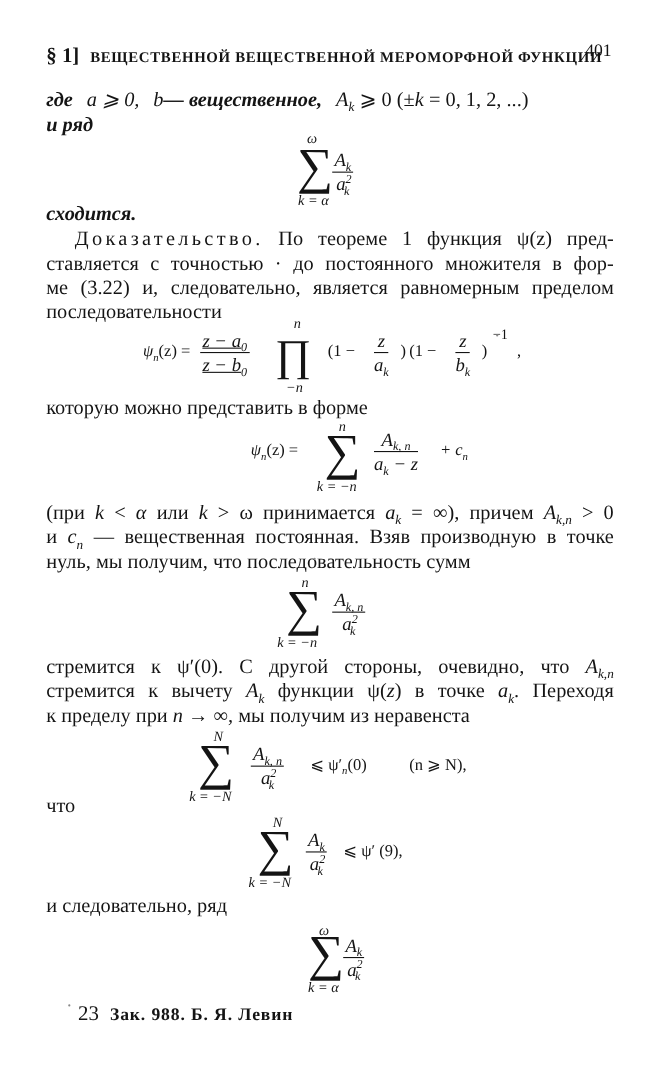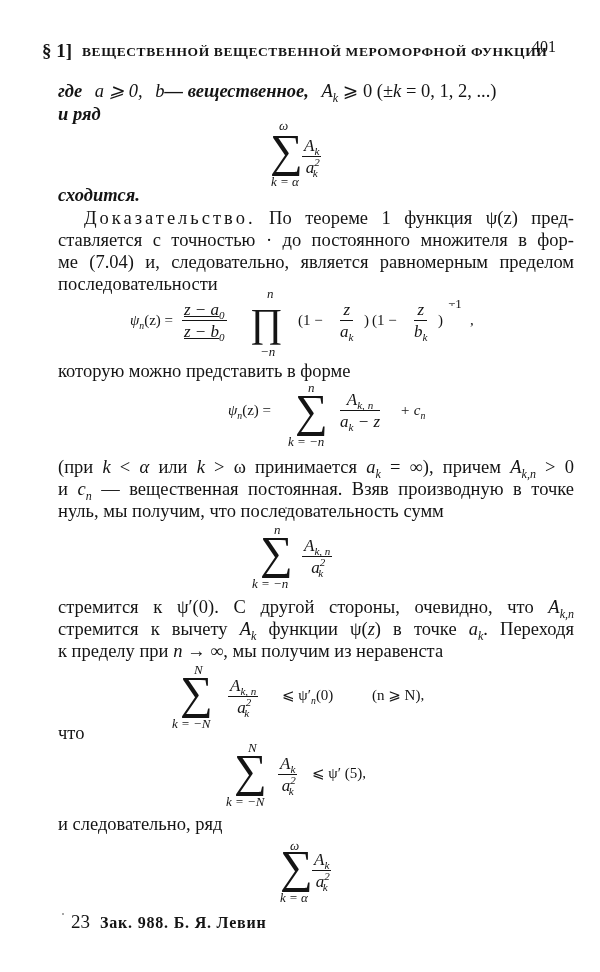--- a/index.html
+++ b/index.html
@@ -3,21 +3,21 @@
 <meta charset="utf-8">
 <style>
   html, body { margin: 0; padding: 0; background: #ffffff; }
   body { width: 600px; height: 972px; position: relative; overflow: hidden;
          font-family: "Liberation Serif", "DejaVu Serif", serif; color: #141414; }
   .abs { position: absolute; }
   .header { top: 38px; left: 42px; width: 516px; height: 24px; }
   .header .sec { position: absolute; left: 0; top: 2px; font-size: 19px; font-weight: bold; }
   .header .title { position: absolute; left: 40px; top: 6px; font-size: 13.5px; font-weight: bold; letter-spacing: 0.6px; }
   .header .pnum { position: absolute; right: 2px; top: 0px; font-size: 16px; }
-  .line { position: absolute; left: 42px; width: 516px; font-size: 18.5px; line-height: 22px; white-space: nowrap; margin-left: 16px; }
+  .line { position: absolute; left: 42px; width: 516px; font-size: 18.5px; line-height: 22px; white-space: nowrap; }
   .just { text-align: justify; text-align-last: justify; }
   .it { font-style: italic; }
   .bi { font-style: italic; font-weight: bold; }
   .sp { letter-spacing: 3px; }
   .math { font-family: "Liberation Serif", "DejaVu Serif", serif; font-style: italic; }
   .formula { position: absolute; font-family: "Liberation Serif", "DejaVu Serif", serif; }
   .sigma { position: absolute; font-size: 46px; line-height: 46px; font-style: normal; }
   .lim { position: absolute; font-size: 13px; font-style: italic; white-space: nowrap; }
   .frac { position: absolute; text-align: center; font-style: italic; }
   .frac .num { display: block; font-size: 17px; line-height: 20px; border-bottom: 1.3px solid #141414; padding: 0 2px; white-space: nowrap; }
@@ -56,21 +56,21 @@
     <span class="den"><span>a</span><sup>2</sup><sub style="margin-left:-7px;">k</sub></span>
   </span>
 </div>
 
 <div class="line bi" style="top:184px;">сходится.</div>
 
 <div class="line just" style="top:207px; left:68px; width:490px;">
   <span class="sp">Доказательство.</span> <span>По теореме 1 функция ψ(z) пред-</span>
 </div>
 <div class="line just" style="top:229px;">ставляется с точностью · до постоянного множителя в фор-</div>
-<div class="line just" style="top:251px;">ме (7.04) и, следовательно, является равномерным пределом</div>
+<div class="line just" style="top:251px;">ме (3.22) и, следовательно, является равномерным пределом</div>
 <div class="line" style="top:273px;">последовательности</div>
 
 <div class="formula" style="left:130px; top:290px; width:380px; height:70px;">
   <span class="rest math" style="left:0; top:22px;"><span>ψ</span><sub>n</sub><span style="font-style:normal;">(z) =</span></span>
   <span class="frac" style="left:52px; top:10px;text-decoration:underline;">
     <span class="num"><span>z − a</span><sub>0</sub></span>
     <span class="den"><span>z − b</span><sub>0</sub></span>
   </span>
   <span class="lim" style="left:137px; top:-4px;">n</span>
   <span class="sigma" style="left:120px; top:10px; font-size:40px;">∏</span>
@@ -138,21 +138,21 @@
 <div class="line" style="top:722px;">что</div>
 
 <div class="formula" style="left:226px; top:740px; width:240px; height:70px;">
   <span class="lim" style="left:22px; top:0px;">N</span>
   <span class="sigma" style="left:8px; top:8px;">∑</span>
   <span class="lim" style="left:0px; top:54px;">k = −N</span>
   <span class="frac" style="left:52px; top:14px;">
     <span class="num"><span>A</span><sub>k</sub></span>
     <span class="den"><span>a</span><sup>2</sup><sub style="margin-left:-7px;">k</sub></span>
   </span>
-  <span class="rest" style="left:86px; top:24px;">⩽ ψ′ (5),</span>
+  <span class="rest" style="left:86px; top:24px;">⩽ ψ′ (9),</span>
 </div>
 
 <div class="line" style="top:813px;">и следовательно, ряд</div>
 
 <div class="formula" style="left:280px; top:840px; width:120px; height:70px;">
   <span class="lim" style="left:10px; top:-2px;">ω</span>
   <span class="sigma" style="left:0px; top:4px;">∑</span>
   <span class="lim" style="left:0px; top:50px;">k = α</span>
   <span class="frac" style="left:32px; top:10px;">
     <span class="num"><span>A</span><sub>k</sub></span>

